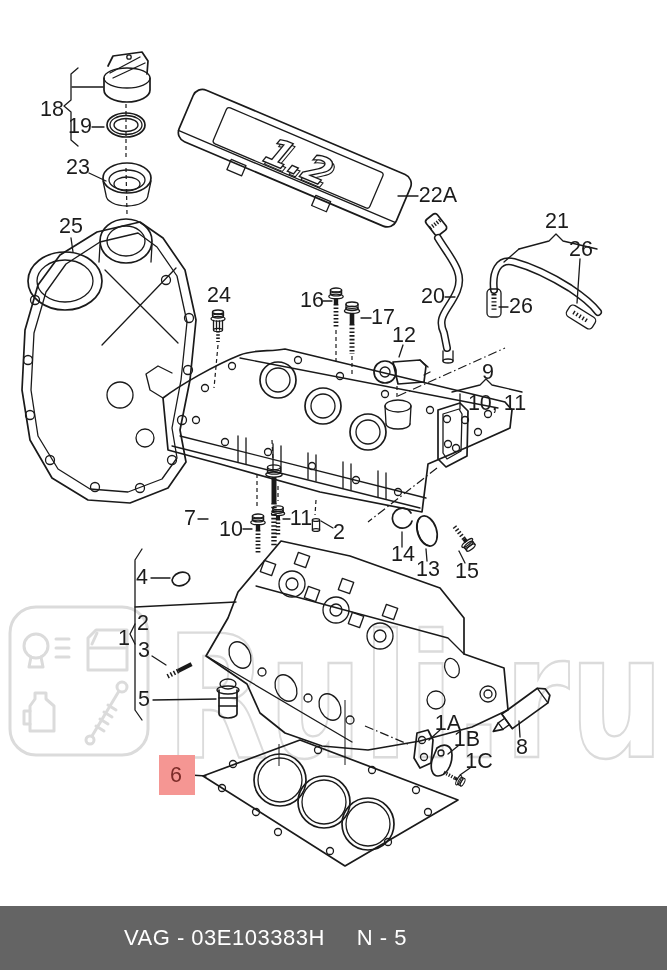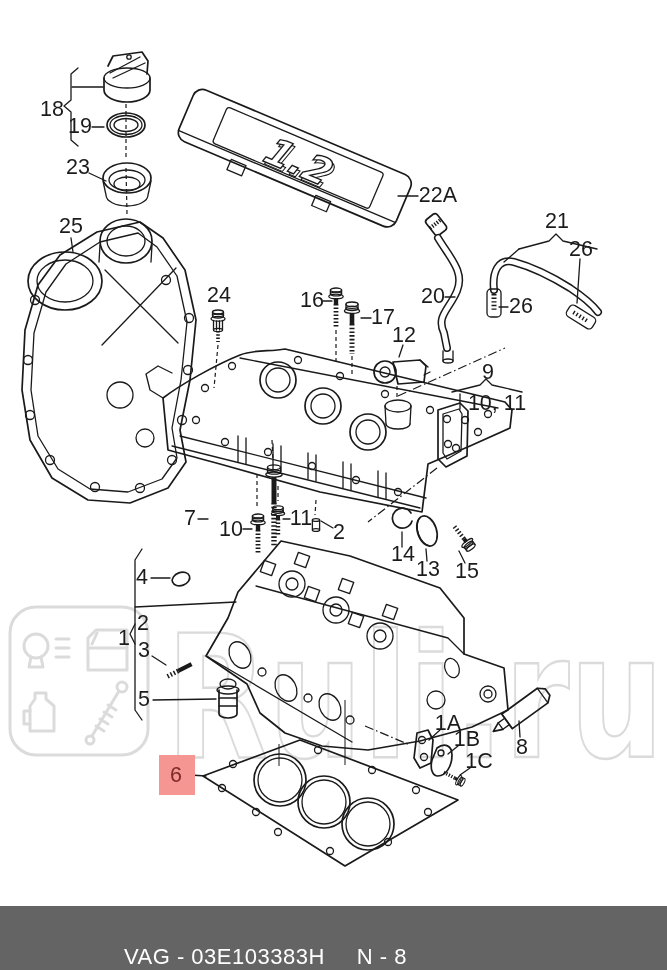--- a/index.html
+++ b/index.html
@@ -20,21 +20,21 @@
           font-family:"DejaVu Sans","Liberation Sans",sans-serif;font-weight:bold;}
   
   .plabel{font-family:"Liberation Sans",sans-serif;font-size:21.5px;fill:#1b1b1b;
           text-anchor:middle;dominant-baseline:middle;}
   .plabel.hl{fill:var(--hl-text,#7c2b28);}
   .badge{font-family:"DejaVu Sans","Liberation Sans",sans-serif;font-weight:bold;font-style:italic;
          font-size:38px;fill:#ffffff;stroke:#1a1a1a;stroke-width:1.4;text-anchor:middle;}
   .badge.shadow{fill:none;stroke:#1a1a1a;stroke-width:1.1;}
   
   .footer{position:absolute;left:0;top:906px;width:667px;height:64px;background:#646464;
-          display:flex;align-items:flex-end;justify-content:center;gap:32px;
+          display:flex;align-items:center;justify-content:center;gap:32px;
           color:#fff;font-size:22px;letter-spacing:.5px;transform:none;}
   .footer .inner{display:flex;gap:32px;transform:translateX(-68px);}
 </style>
 </head>
 <body>
 
 <div class="stage">
 
 <svg id="diagram" width="667" height="906" viewBox="0 0 667 906">
 
@@ -430,17 +430,17 @@
         <text x="448" y="724" class="plabel">1A</text>
         <text x="467" y="740" class="plabel">1B</text>
         <text x="479" y="762" class="plabel">1C</text>
         <text x="522" y="748" class="plabel">8</text>
       </g>
 </svg>
 
 <div class="footer" style="background: rgb(100, 100, 100); color: rgb(255, 255, 255);">
   <div class="inner">
     <span>VAG - 03E103383H</span>
-    <span>N - 8</span>
+    <span>N - 5</span>
   </div>
 </div>
 
 </div>
 
 </body></html>

